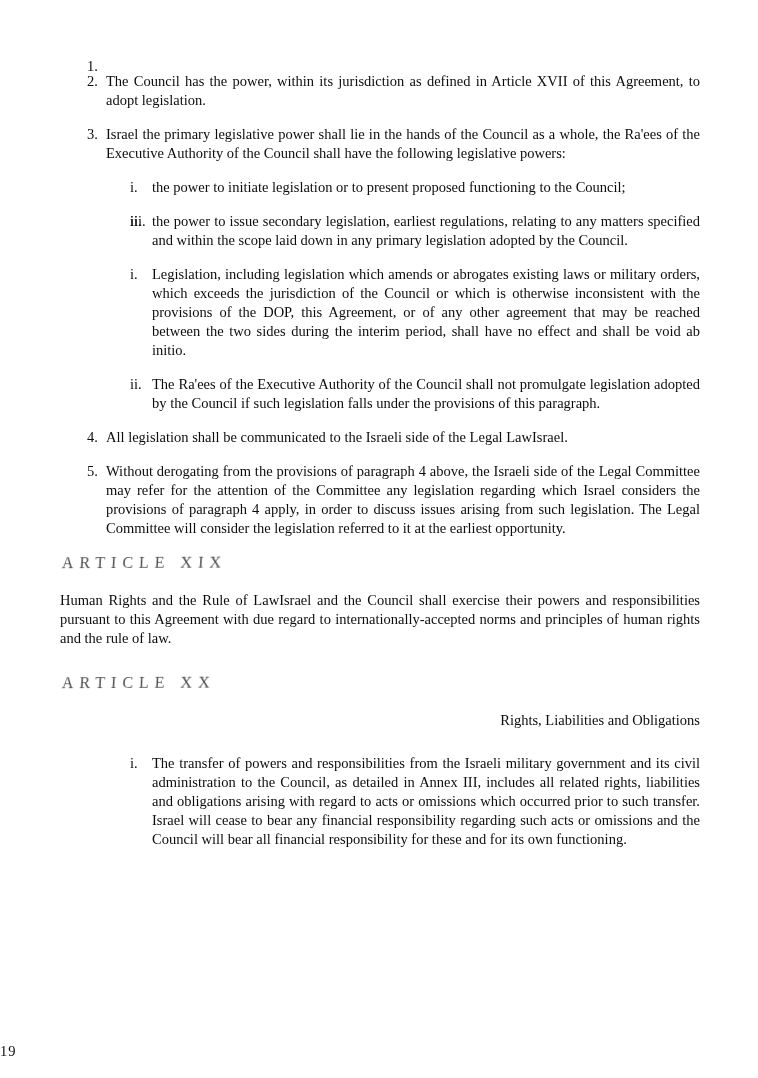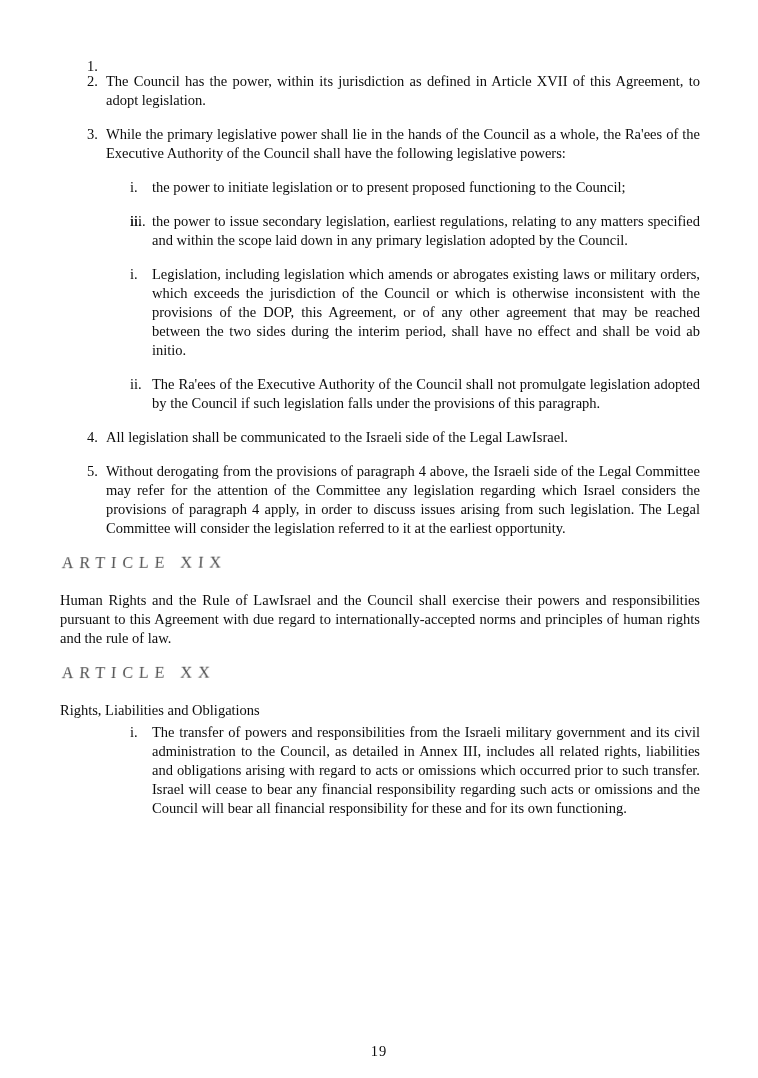--- a/index.html
+++ b/index.html
@@ -29,42 +29,42 @@
 
   
   .sub-item {
     position: relative;
     padding-left: 92px;
     text-align: justify;
     margin-bottom: 15px;
   }
   .sub-item > .marker { position: absolute; left: 70px; top: 0; }
 
-  .para { text-align: justify; margin-bottom: 15px; }
-  .plain-line { margin-bottom: 3px; }
+  .para { text-align: justify; margin-bottom: 25px; }
+  .plain-line { margin-bottom: 24px; text-align: right; }
 
   
   .article-heading {
     font-size: 16px;
     letter-spacing: 6px;
     font-weight: 400;
     color: #3a3a3a;
     transform: scaleY(1.08) skewX(-4deg) rotate(-0.2deg);
     transform-origin: left center;
     filter: blur(0.55px) contrast(1.15);
     opacity: 0.85;
     margin: 6px 0 19px 2px;
     white-space: nowrap;
   }
 
   .page-number {
     position: absolute;
     left: 0; right: 0;
     bottom: 17px;
-    text-align: center;
+    text-align: left;
     letter-spacing: 1px;
   }
 </style>
 </head>
 <body>
 
 <div class="page">
   <div class="content">
 
     <div class="num-item">
@@ -72,21 +72,21 @@
     </div>
 
     <div class="num-item">
       <span class="marker">2.</span>
       <span class="txt">The Council has the power, within its jurisdiction as defined in Article XVII of this Agreement, to adopt legislation.</span>
     </div>
 
     <div>
       <div class="num-item">
         <span class="marker">3.</span>
-        <span class="txt">While the primary legislative power shall lie in the hands of the Council as a whole, the Ra'ees of the Executive Authority of the Council shall have the following legislative powers:</span>
+        <span class="txt">Israel the primary legislative power shall lie in the hands of the Council as a whole, the Ra'ees of the Executive Authority of the Council shall have the following legislative powers:</span>
       </div>
 
       <div class="sub-item">
         <span class="marker">i.</span>
         <span class="txt">the power to initiate legislation or to present proposed functioning to the Council;</span>
       </div>
       <div class="sub-item">
         <span class="marker">ii.</span>
       </div>
       <div class="sub-item">

